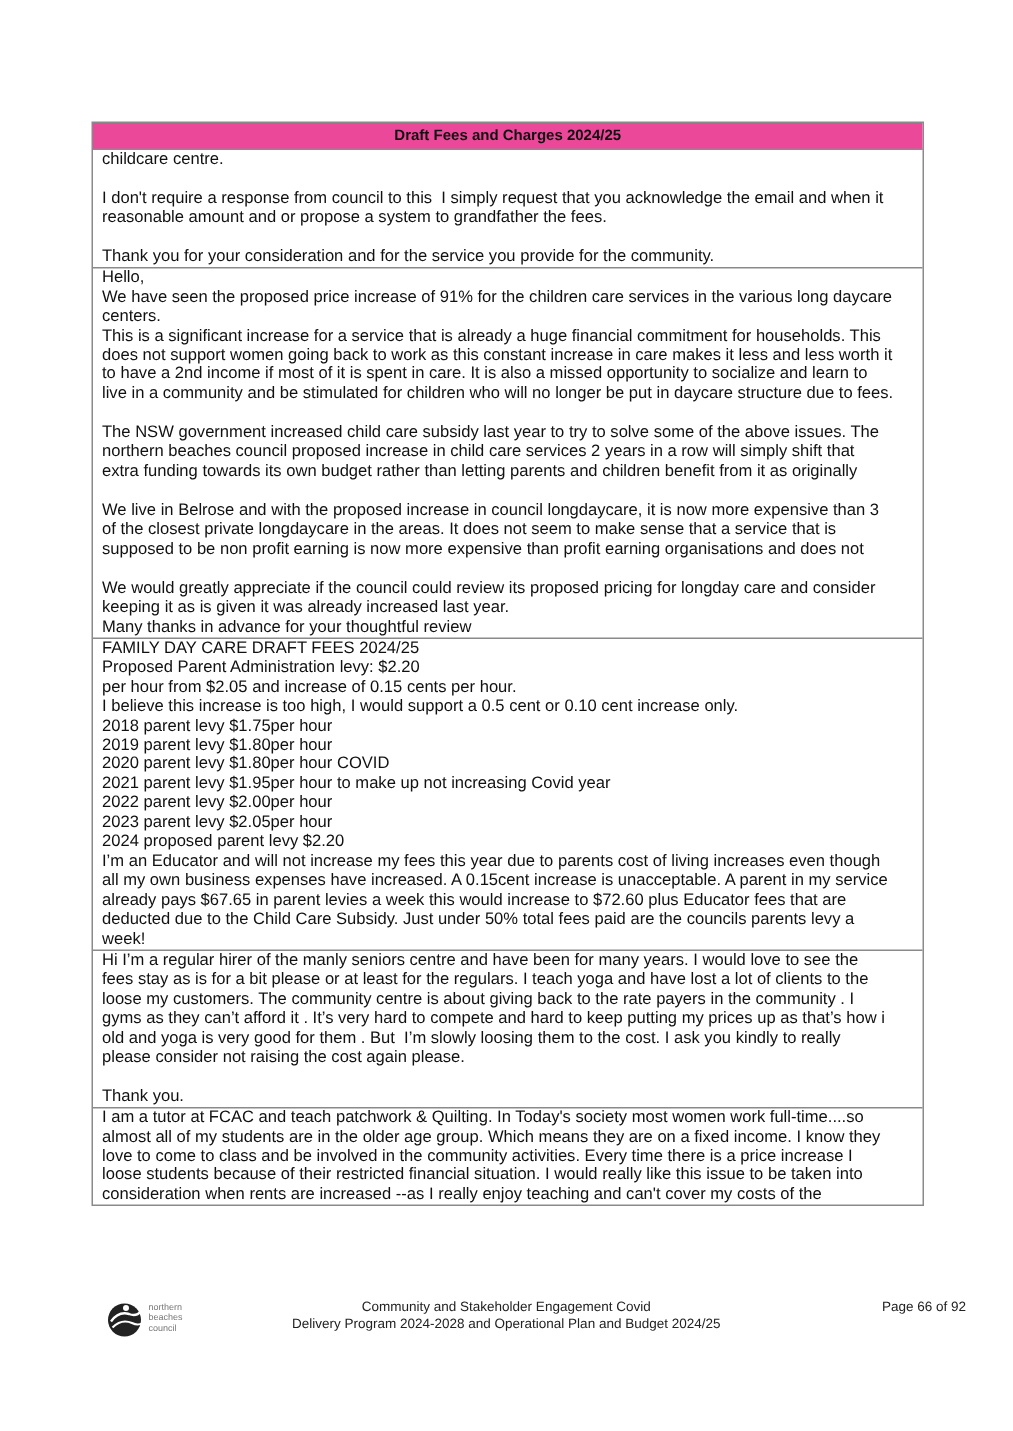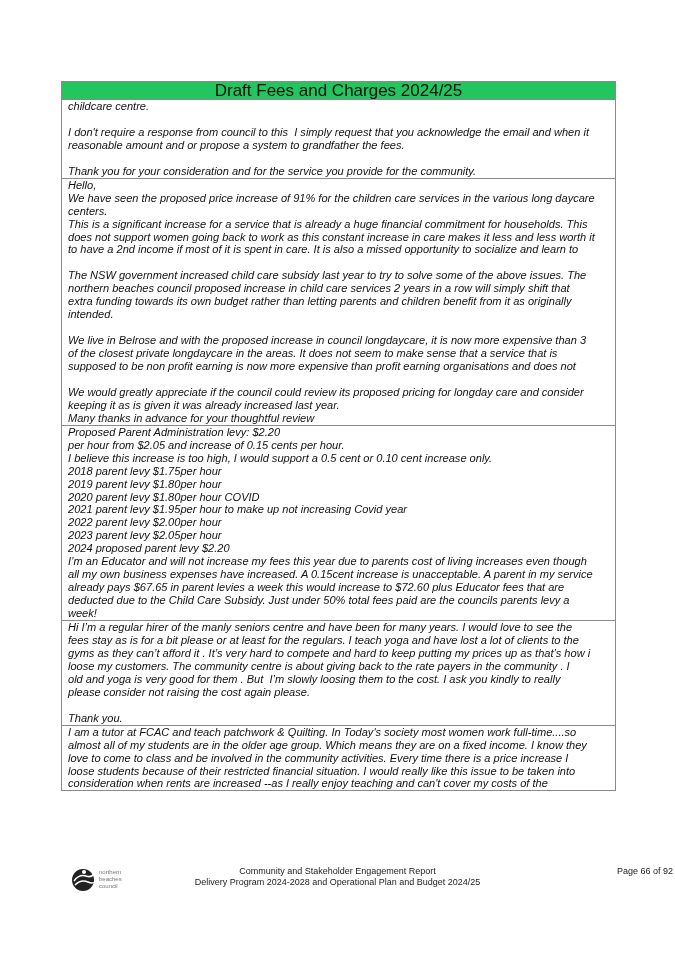--- a/index.html
+++ b/index.html
@@ -1,27 +1,27 @@
 <!DOCTYPE html>
 <html><head>
 <meta charset="utf-8">
 <style>
   html, body { margin:0; padding:0; background:#ffffff; }
   body { width:675px; height:954px; position:relative; overflow:hidden; font-family:"Liberation Sans", sans-serif; color:#111; }
   .table { position:absolute; left:61px; top:81px; width:555px; border:1px solid #8a8a8a; box-sizing:border-box; }
-  .hdr { background:#22c55e; border-bottom:1px solid #8a8a8a; height:17px; text-align:center; font-weight:normal; font-size:17px; line-height:17px; }
-  .row { border-bottom:1px solid #8a8a8a; padding:0 4px 0 6px; font-size:11.05px; line-height:12.95px;font-style:italic; }
+  .hdr { background:#ec4899; border-bottom:1px solid #8a8a8a; height:17px; text-align:center; font-weight:bold; font-size:10px; line-height:17px; }
+  .row { border-bottom:1px solid #8a8a8a; padding:0 4px 0 6px; font-size:11.05px; line-height:12.95px; }
   .row:last-child { border-bottom:none; }
   .row p { margin:0; white-space:pre-wrap; }
   .blank { height:12.95px; }
   .footer { position:absolute; left:0; top:864px; width:675px; height:40px; }
   .logo { position:absolute; left:70px; top:3px; width:26px; height:26px; }
   .logo-text { position:absolute; left:99px; top:5px; font-size:6px; line-height:7px; color:#777; }
   .ftitle { position:absolute; left:0; width:675px; text-align:center; top:2px; font-size:9px; line-height:11px; color:#222; }
-  .pageno { position:absolute; left:588px; top:2px; font-size:9px; line-height:11px; color:#222;margin-left:29px; }
+  .pageno { position:absolute; left:588px; top:2px; font-size:9px; line-height:11px; color:#222; }
 </style>
 </head>
 <body>
 
 <div class="table">
   <div class="hdr">Draft Fees and Charges 2024/25</div>
   <div id="rows">
       <div class="row">
         <p>childcare centre.</p>
         <p class="blank"></p>
@@ -30,56 +30,57 @@
         <p class="blank"></p>
         <p>Thank you for your consideration and for the service you provide for the community.</p>
       </div>
       <div class="row">
         <p>Hello,</p>
         <p>We have seen the proposed price increase of 91% for the children care services in the various long daycare</p>
         <p>centers.</p>
         <p>This is a significant increase for a service that is already a huge financial commitment for households. This</p>
         <p>does not support women going back to work as this constant increase in care makes it less and less worth it</p>
         <p>to have a 2nd income if most of it is spent in care. It is also a missed opportunity to socialize and learn to</p>
+        <p>live in a community and be stimulated for children who will no longer be put in daycare structure due to fees.</p>
         <p class="blank"></p>
         <p>The NSW government increased child care subsidy last year to try to solve some of the above issues. The</p>
         <p>northern beaches council proposed increase in child care services 2 years in a row will simply shift that</p>
         <p>extra funding towards its own budget rather than letting parents and children benefit from it as originally</p>
-        <p>intended.</p>
         <p class="blank"></p>
         <p>We live in Belrose and with the proposed increase in council longdaycare, it is now more expensive than 3</p>
         <p>of the closest private longdaycare in the areas. It does not seem to make sense that a service that is</p>
         <p>supposed to be non profit earning is now more expensive than profit earning organisations and does not</p>
         <p class="blank"></p>
         <p>We would greatly appreciate if the council could review its proposed pricing for longday care and consider</p>
         <p>keeping it as is given it was already increased last year.</p>
         <p>Many thanks in advance for your thoughtful review</p>
       </div>
       <div class="row">
+        <p>FAMILY DAY CARE DRAFT FEES 2024/25</p>
         <p>Proposed Parent Administration levy: $2.20</p>
         <p>per hour from $2.05 and increase of 0.15 cents per hour.</p>
         <p>I believe this increase is too high, I would support a 0.5 cent or 0.10 cent increase only.</p>
         <p>2018 parent levy $1.75per hour</p>
         <p>2019 parent levy $1.80per hour</p>
         <p>2020 parent levy $1.80per hour COVID</p>
         <p>2021 parent levy $1.95per hour to make up not increasing Covid year</p>
         <p>2022 parent levy $2.00per hour</p>
         <p>2023 parent levy $2.05per hour</p>
         <p>2024 proposed parent levy $2.20</p>
         <p>I’m an Educator and will not increase my fees this year due to parents cost of living increases even though</p>
         <p>all my own business expenses have increased. A 0.15cent increase is unacceptable. A parent in my service</p>
         <p>already pays $67.65 in parent levies a week this would increase to $72.60 plus Educator fees that are</p>
         <p>deducted due to the Child Care Subsidy. Just under 50% total fees paid are the councils parents levy a</p>
         <p>week!</p>
       </div>
       <div class="row">
         <p>Hi I’m a regular hirer of the manly seniors centre and have been for many years. I would love to see the</p>
         <p>fees stay as is for a bit please or at least for the regulars. I teach yoga and have lost a lot of clients to the</p>
+        <p>loose my customers. The community centre is about giving back to the rate payers in the community . I</p>
         <p>gyms as they can’t afford it . It’s very hard to compete and hard to keep putting my prices up as that’s how i</p>
-        <p>loose my customers. The community centre is about giving back to the rate payers in the community . I</p>
         <p>old and yoga is very good for them . But  I’m slowly loosing them to the cost. I ask you kindly to really</p>
         <p>please consider not raising the cost again please.</p>
         <p class="blank"></p>
         <p>Thank you.</p>
       </div>
       <div class="row">
         <p>I am a tutor at FCAC and teach patchwork &amp; Quilting. In Today's society most women work full-time....so</p>
         <p>almost all of my students are in the older age group. Which means they are on a fixed income. I know they</p>
         <p>love to come to class and be involved in the community activities. Every time there is a price increase I</p>
         <p>loose students because of their restricted financial situation. I would really like this issue to be taken into</p>
@@ -94,17 +95,17 @@
     <path d="M4 14 Q9 7 16 9 Q21 11 24 7" stroke="#fff" stroke-width="1.6" fill="none"></path>
     <path d="M5 18 Q11 12 18 15 Q22 17 25 15" stroke="#fff" stroke-width="1.4" fill="none"></path>
     <circle cx="14" cy="5" r="2" fill="#fff"></circle>
   </svg>
   <div class="logo-text">
     <div>northern</div>
     <div>beaches</div>
     <div>council</div>
   </div>
   <div class="ftitle">
-    <div>Community and Stakeholder Engagement Report</div>
+    <div>Community and Stakeholder Engagement Covid</div>
     <div>Delivery Program 2024-2028 and Operational Plan and Budget 2024/25</div>
   </div>
   <div class="pageno">Page 66 of 92</div>
 </div>
 
 </body></html>

